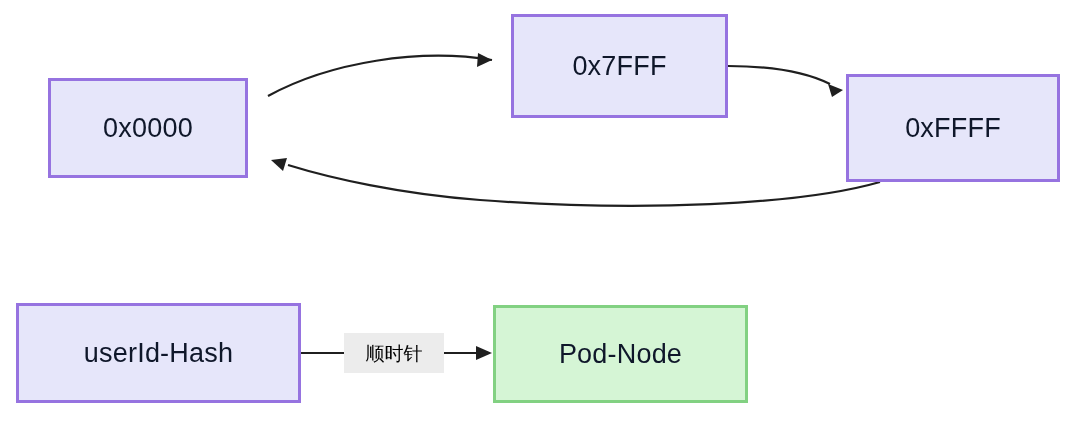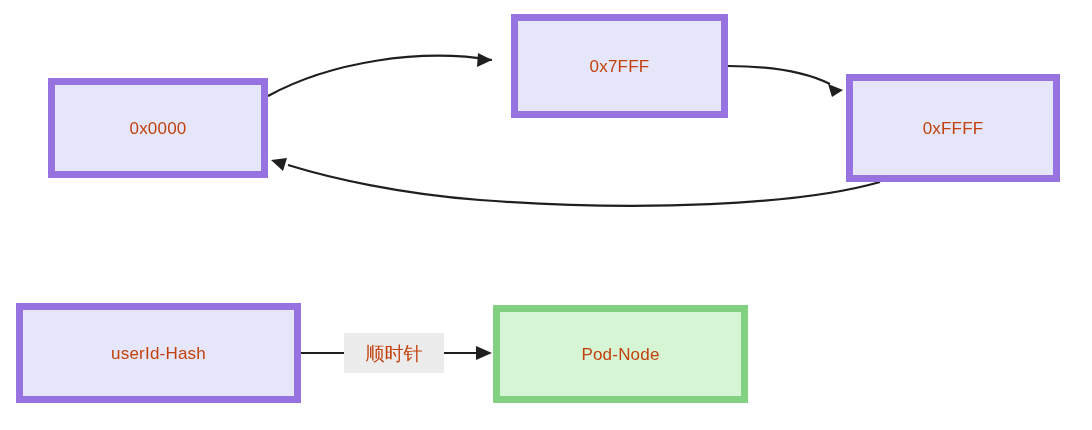--- a/index.html
+++ b/index.html
@@ -14,41 +14,41 @@
     font-family: "Liberation Sans", sans-serif;
     overflow: hidden;
   }
   #diagram-root {
     position: absolute;
     inset: 0;
   }
   .node {
     position: absolute;
     box-sizing: border-box;
-    border: 7px solid #a21caf;
+    border: 3px solid #a21caf;
     display: flex;
     align-items: center;
     justify-content: center;
-    font-size: 17px;
-    color: #c2410c;
+    font-size: 27px;
+    color: #0f172a;
     letter-spacing: 0.2px;
     line-height: 1;
   }
   .node.lavender {
     background: #e6e6fa;
     border-color: #9673e0;
   }
   .node.green {
     background: #d5f5d5;
     border-color: #82d182;
   }
   .edge-label {
     position: absolute;
     background: #ececec;
-    color: #c2410c;
+    color: #000000;
     font-size: 19px;
     line-height: 1;
     padding: 4px 3px;
     box-sizing: border-box;
     display: flex;
     align-items: center;
     justify-content: center;
     white-space: nowrap;
   }
   svg.edges {
@@ -91,21 +91,21 @@
       <polygon class="arrow-head" points="271,160 287,158 283,171"></polygon>
     </g>
 
     <g>
       <path class="edge-path" d="M 301 353 L 344 353"></path>
       <path class="edge-path" d="M 444 353 L 477 353"></path>
       <polygon class="arrow-head" points="492,353 476,346 476,360"></polygon>
     </g>
   </svg>
 
-  <div class="node lavender" style="left:48px; top:78px; width:220px; height:100px;text-align:right;">
+  <div class="node lavender" style="left:48px; top:78px; width:200px; height:100px;text-align:right;">
     <span>0x0000</span>
   </div>
 
   <div class="node lavender" style="left:511px; top:14px; width:217px; height:104px;">
     <span>0x7FFF</span>
   </div>
 
   <div class="node lavender" style="left:846px; top:74px; width:214px; height:108px;text-align:center;">
     <span>0xFFFF</span>
   </div>

